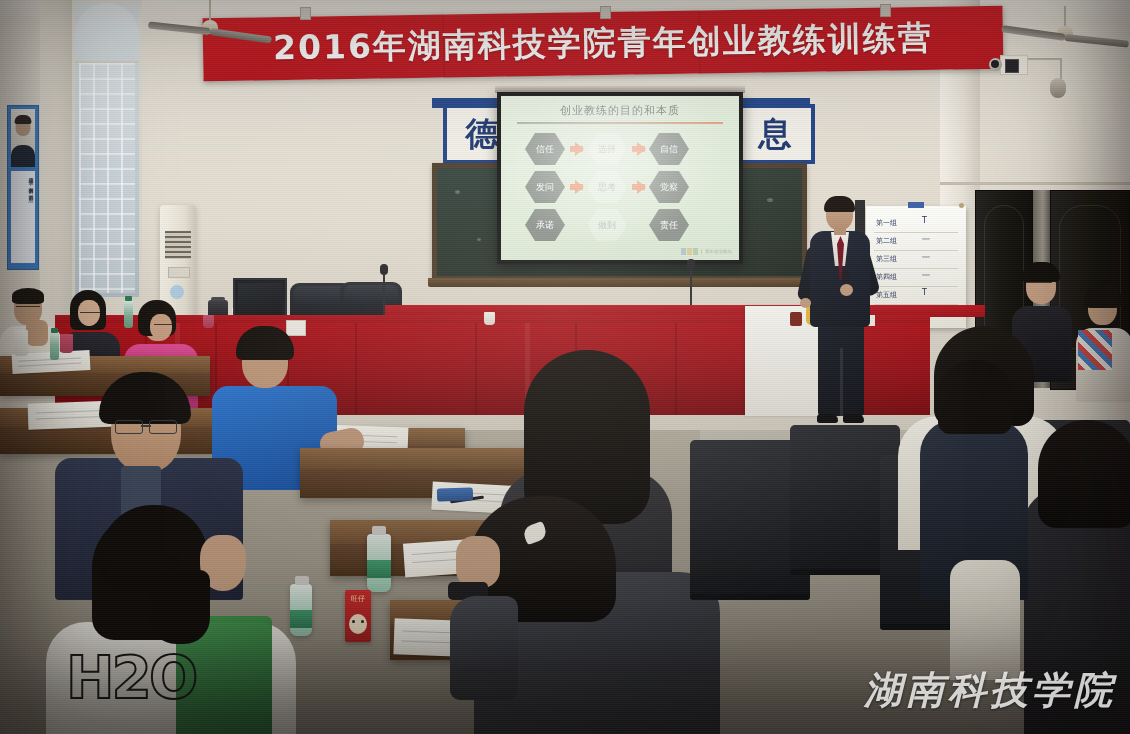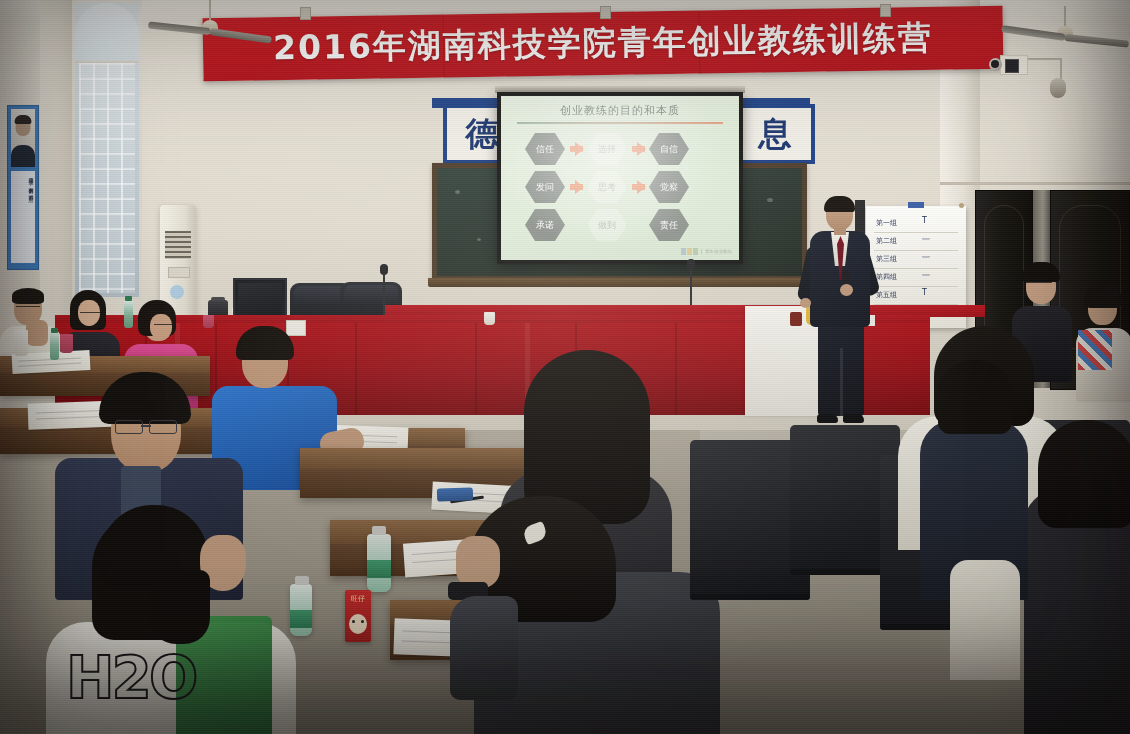--- a/index.html
+++ b/index.html
@@ -724,14 +724,15 @@
     <div class="p-body" style="left:0;top:60px;width:108px;height:180px;background:linear-gradient(170deg,#2a3140,#161a23);border-radius:34px 34px 0 0"></div>
     <div class="p-hair" style="left:18px;top:0;width:74px;height:74px;background:#110e0b;border-radius:36px 36px 12px 12px"></div>
   </div>
   <div style="position:absolute;left:950px;top:560px;width:70px;height:120px;
        background:linear-gradient(170deg,#e9e5da,#cfc9bb);border-radius:18px 18px 0 0"></div>
 
   <div class="grade"></div>
   <div class="vignette"></div>
   <div class="grain"></div>
 
+  <div class="watermark">湖南科技学院</div>
 
 </div>
 
 </body></html>

